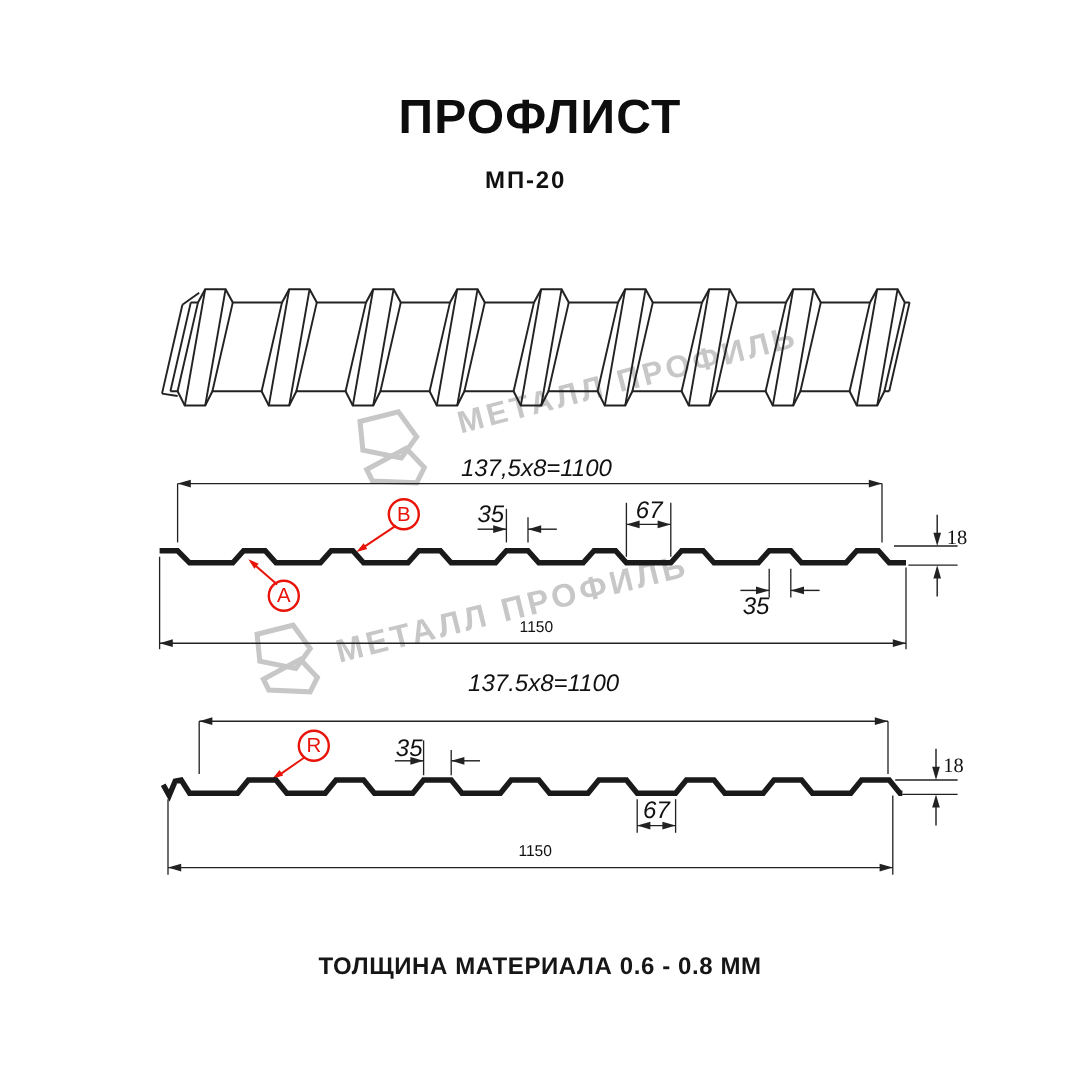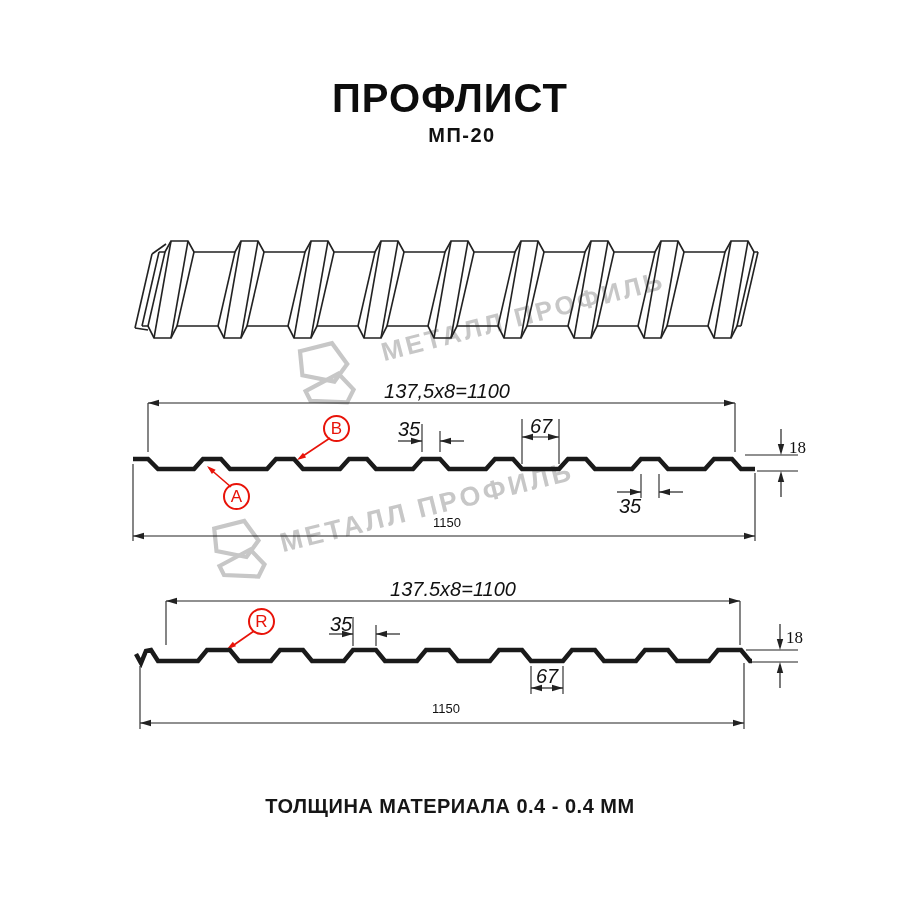--- a/index.html
+++ b/index.html
@@ -1,21 +1,21 @@
 <!DOCTYPE html>
 <html><head>
 <meta charset="utf-8">
 <style>
   html,body{margin:0;padding:0;background:#ffffff;}
   .page{position:relative;width:900px;height:900px;background:#fff;overflow:hidden;
         font-family:"Liberation Sans",sans-serif;}
   .title{position:absolute;left:0;top:76px;width:900px;text-align:center;margin:0;
          font-size:40px;font-weight:800;letter-spacing:1px;color:#0d0d0d;}
-  .subtitle{position:absolute;left:0;top:124px;width:876px;text-align:center;
-         font-size:20px;font-weight:600;letter-spacing:1.5px;color:#111;padding-left:24px;}
+  .subtitle{position:absolute;left:0;top:140px;width:876px;text-align:center;
+         font-size:20px;font-weight:600;letter-spacing:1.5px;color:#111;}
   .footer{position:absolute;left:0;top:795px;width:900px;text-align:center;
          font-size:20px;font-weight:600;letter-spacing:.5px;color:#161616;}
   .wm{position:absolute;z-index:1;color:#c7c7c7;font-weight:700;white-space:nowrap;
       transform-origin:left top;letter-spacing:3px;user-select:none;}
   .wm1{left:378px;top:338px;font-size:26px;transform:rotate(-14.5deg);}
   .wm2{left:277px;top:529px;font-size:27px;transform:rotate(-14deg);}
   svg.draw{position:absolute;left:0;top:0;z-index:2;}
   .dim{position:absolute;z-index:3;color:#111;line-height:1;white-space:nowrap;}
   .dim.c{transform:translateX(-50%);}
   .dim.big{font-size:20px;font-style:italic;}
@@ -168,24 +168,24 @@
       </g>
     </svg>
 
   <span class="dim big c" style="left:447px;top:381px">137,5x8=1100</span>
   <span class="dim big c" style="left:409px;top:419px">35</span>
   <span class="dim big c" style="left:541px;top:416px">67</span>
   <span class="dim h18" style="left:789px;top:439px">18</span>
   <span class="dim big c" style="left:630px;top:496px">35</span>
   <span class="dim small c" style="left:447px;top:516px">1150</span>
 
-  <span class="dim big c" style="left:453px;top:579px">137.5x8=1100</span>
+  <span class="dim big c" style="left:453px;top:560px">137.5x8=1100</span>
   <span class="dim big c" style="left:341px;top:614px">35</span>
   <span class="dim big c" style="left:547px;top:666px">67</span>
   <span class="dim h18" style="left:786px;top:629px">18</span>
   <span class="dim small c" style="left:446px;top:702px">1150</span>
 
   <div class="badge" style="left:223px;top:483px">A</div>
   <div class="badge" style="left:323px;top:415px">B</div>
   <div class="badge" style="left:248px;top:608px">R</div>
 
-  <div class="footer">ТОЛЩИНА МАТЕРИАЛА 0.4 - 0.4 ММ</div>
+  <div class="footer">ТОЛЩИНА МАТЕРИАЛА 0.6 - 0.8 ММ</div>
 </div>
 
 </body></html>

